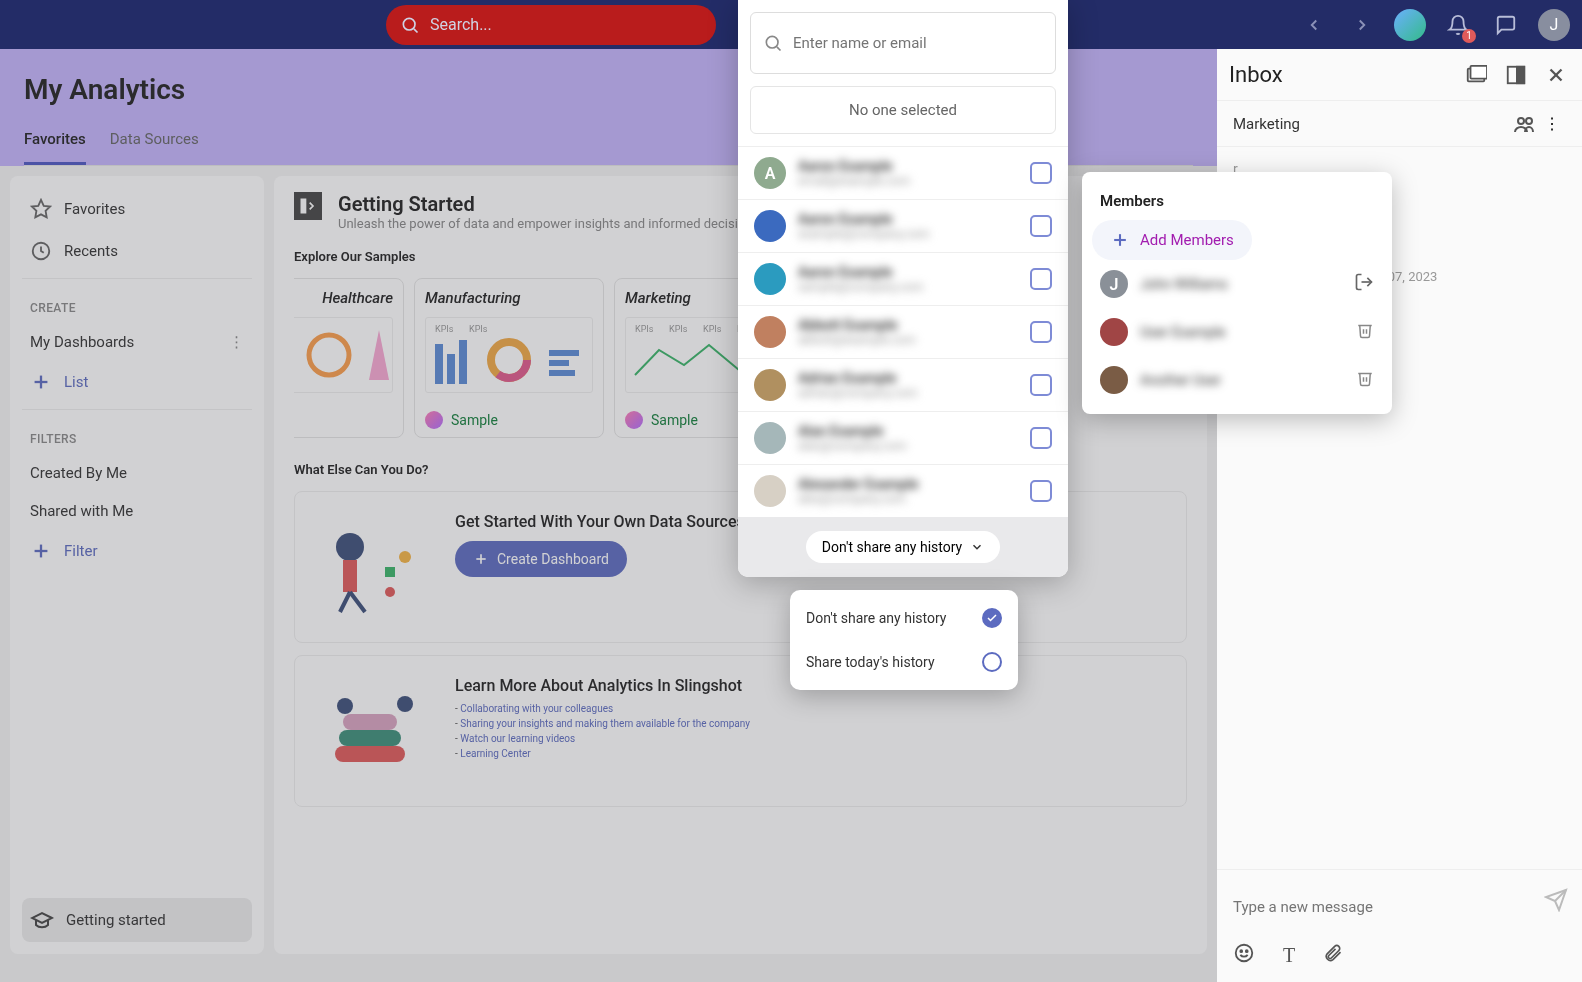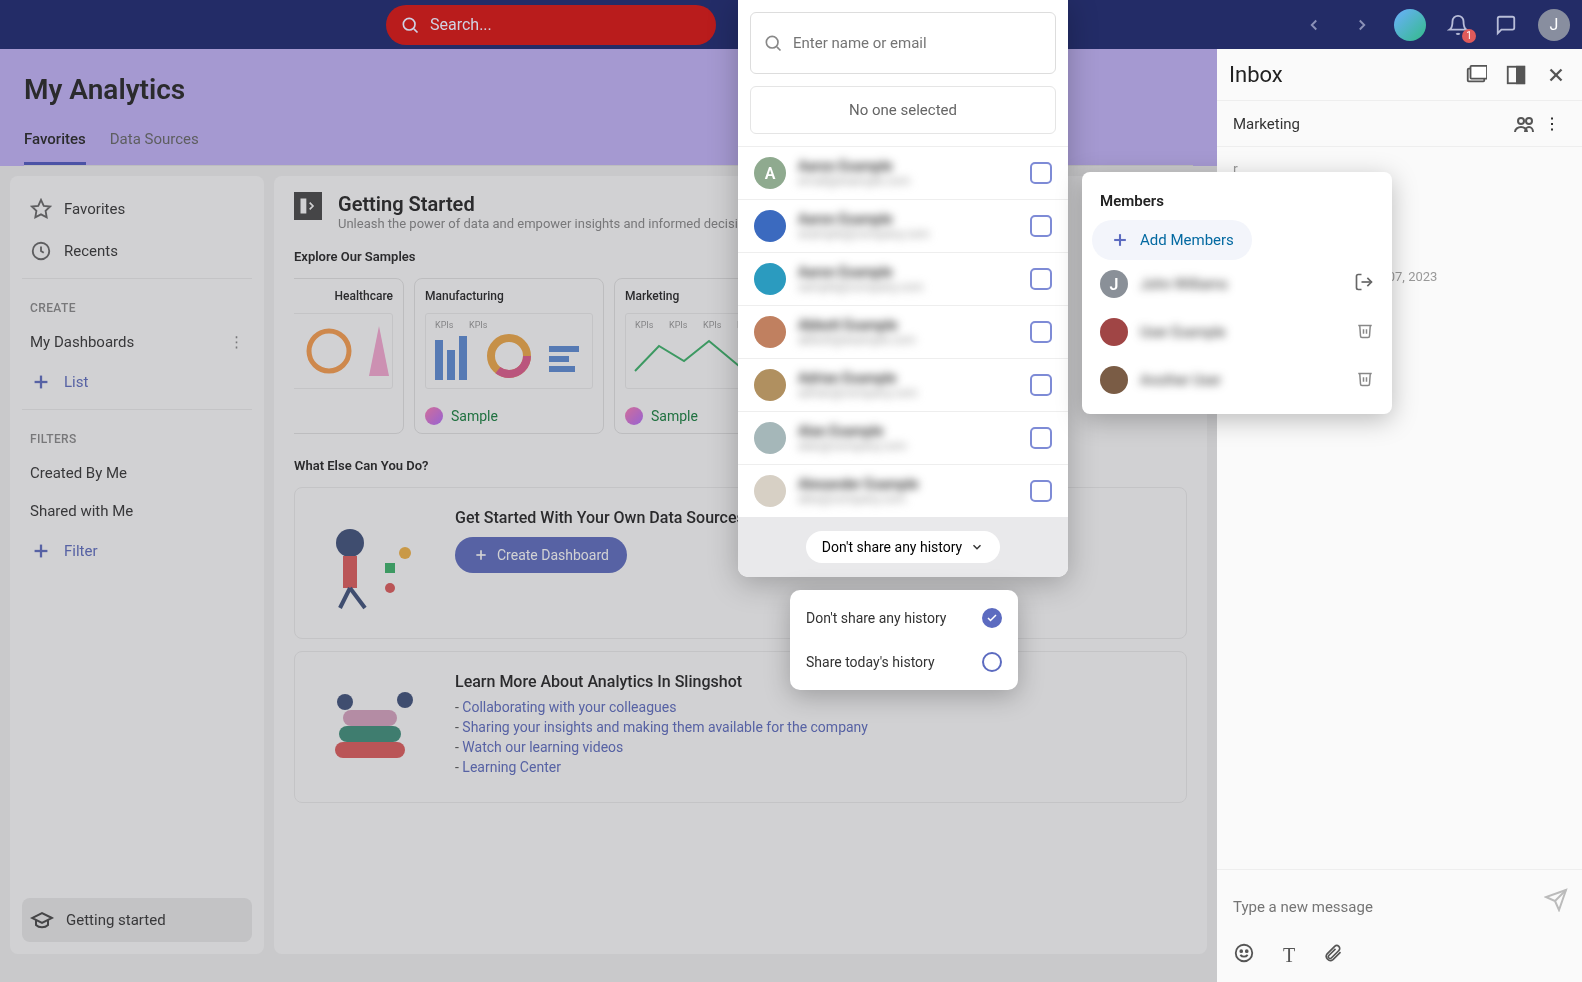--- a/index.html
+++ b/index.html
@@ -40,29 +40,29 @@
 .sb-active { background: #ececec; }
 
 .content { flex: 1; background: #fff; border-radius: 8px; padding: 16px 20px; overflow: hidden; }
 .gs-head { display: flex; align-items: flex-start; gap: 16px; margin-bottom: 18px;}
 .gs-icon { width: 28px; height: 28px; background: #444; display: flex; align-items: center; justify-content: center; }
 .gs-title { font-size: 20px; font-weight: 600; color: #222; }
 .gs-sub { font-size: 13px; color: #888; }
 .sect-label { font-size: 13px; font-weight: 600; color: #222; margin: 10px 0 14px 0; }
 .samples { display: flex; gap: 10px; overflow: hidden; }
 .sample-card { width: 190px; border: 1px solid #e5e5e5; border-radius: 8px; padding: 10px 10px 0 10px; }
-.sample-title { font-size: 12px; font-weight: 500; color: #222; margin-bottom: 10px; }
+.sample-title { font-size: 15px; font-weight: 500; color: #222; margin-bottom: 10px; font-style: italic; }
 .sample-img { width: 100%; height: 76px; border: 1px solid #eee; border-radius: 3px; margin-bottom: 10px; position: relative; overflow: hidden; display: flex; align-items: center; justify-content: center; }
 .sample-foot { display: flex; align-items: center; gap: 8px; padding: 8px 0; font-size: 14px; color: #15803d; }
 .sample-foot .rocket { width: 18px; height: 18px; border-radius: 50%; background: linear-gradient(135deg,#ff7bb3,#b16bff); }
 .what-else { margin-top: 24px; }
 .wn-card { display: flex; gap: 20px; background: #fff; border: 1px solid #eee; border-radius: 8px; padding: 20px; margin-top: 12px; }
 .illus { width: 120px; height: 110px; flex-shrink: 0; }
 .btn-primary { background: #5c6bc0; color: #fff; border: none; border-radius: 24px; padding: 10px 18px; font-size: 14px; display: inline-flex; align-items: center; gap: 8px; cursor: pointer; margin-top: 10px;}
-.learn-links { font-size: 14px; margin-top: 8px; }
+.learn-links { font-size: 10px; margin-top: 8px; }
 .learn-links div { color: #555; margin: 4px 0;}
 .learn-links a { color: #5c6bc0; text-decoration: none;}
 
 .right-col-head { height: 52px; display: flex; align-items: center; padding: 0 12px; gap: 12px; border-bottom: 1px solid #eee; }
 .rc-title { font-size: 22px; color: #222; flex: 1; }
 .rc-icon { width: 28px; height: 28px; display:flex; align-items:center; justify-content:center; cursor: pointer;}
 .right-col-sub { height: 46px; display: flex; align-items: center; padding: 0 16px; border-bottom: 1px solid #eee;}
 .rc-sub-t { font-size: 15px; color: #333; flex: 1;}
 .chat-body { flex: 1; padding: 14px 16px; font-size: 14px; color: #666; overflow: hidden;}
 .chat-row { margin: 14px 0;}
@@ -93,21 +93,21 @@
 .popover { position: absolute; left: 790px; top: 590px; width: 228px; background: #fff; border-radius: 10px; box-shadow: 0 6px 26px rgba(0,0,0,0.25); z-index: 60; padding: 6px 0;}
 .po-row { display: flex; align-items: center; padding: 12px 16px; font-size: 14px; color: #333; cursor: pointer;}
 .po-radio { width: 20px; height: 20px; border: 2px solid #5c6bc0; border-radius: 50%; margin-left: auto; display: flex; align-items: center; justify-content: center;}
 .po-radio.sel { background: #5c6bc0; }
 .po-radio.sel svg { display: block;}
 .po-radio svg { display: none;}
 
 
 .members-pop { position: absolute; left: 1082px; top: 172px; width: 310px; background: #fff; border-radius: 8px; box-shadow: 0 6px 26px rgba(0,0,0,0.25); z-index: 55; padding: 10px 0;}
 .mp-head { padding: 10px 18px; font-size: 15px; font-weight: 600; color: #222;}
-.mp-add { display: flex; align-items: center; gap: 10px; padding: 10px 18px; color: #0369a1; font-size: 15px; background: #f3f5fb; margin: 0 10px; border-radius: 20px; width: fit-content;}
+.mp-add { display: flex; align-items: center; gap: 10px; padding: 10px 18px; color: #a21caf; font-size: 15px; background: #f3f5fb; margin: 0 10px; border-radius: 20px; width: fit-content;}
 .mp-row { display: flex; align-items: center; gap: 12px; padding: 10px 18px;}
 .mp-name { flex: 1; filter: blur(4px); font-size: 14px; color: #333;}
 .mp-av { width: 28px; height: 28px; border-radius: 50%; }
 .mp-ico { color: #888; }
 </style>
 </head>
 <body>
 
 <div class="topbar">
   <div class="search-box">

